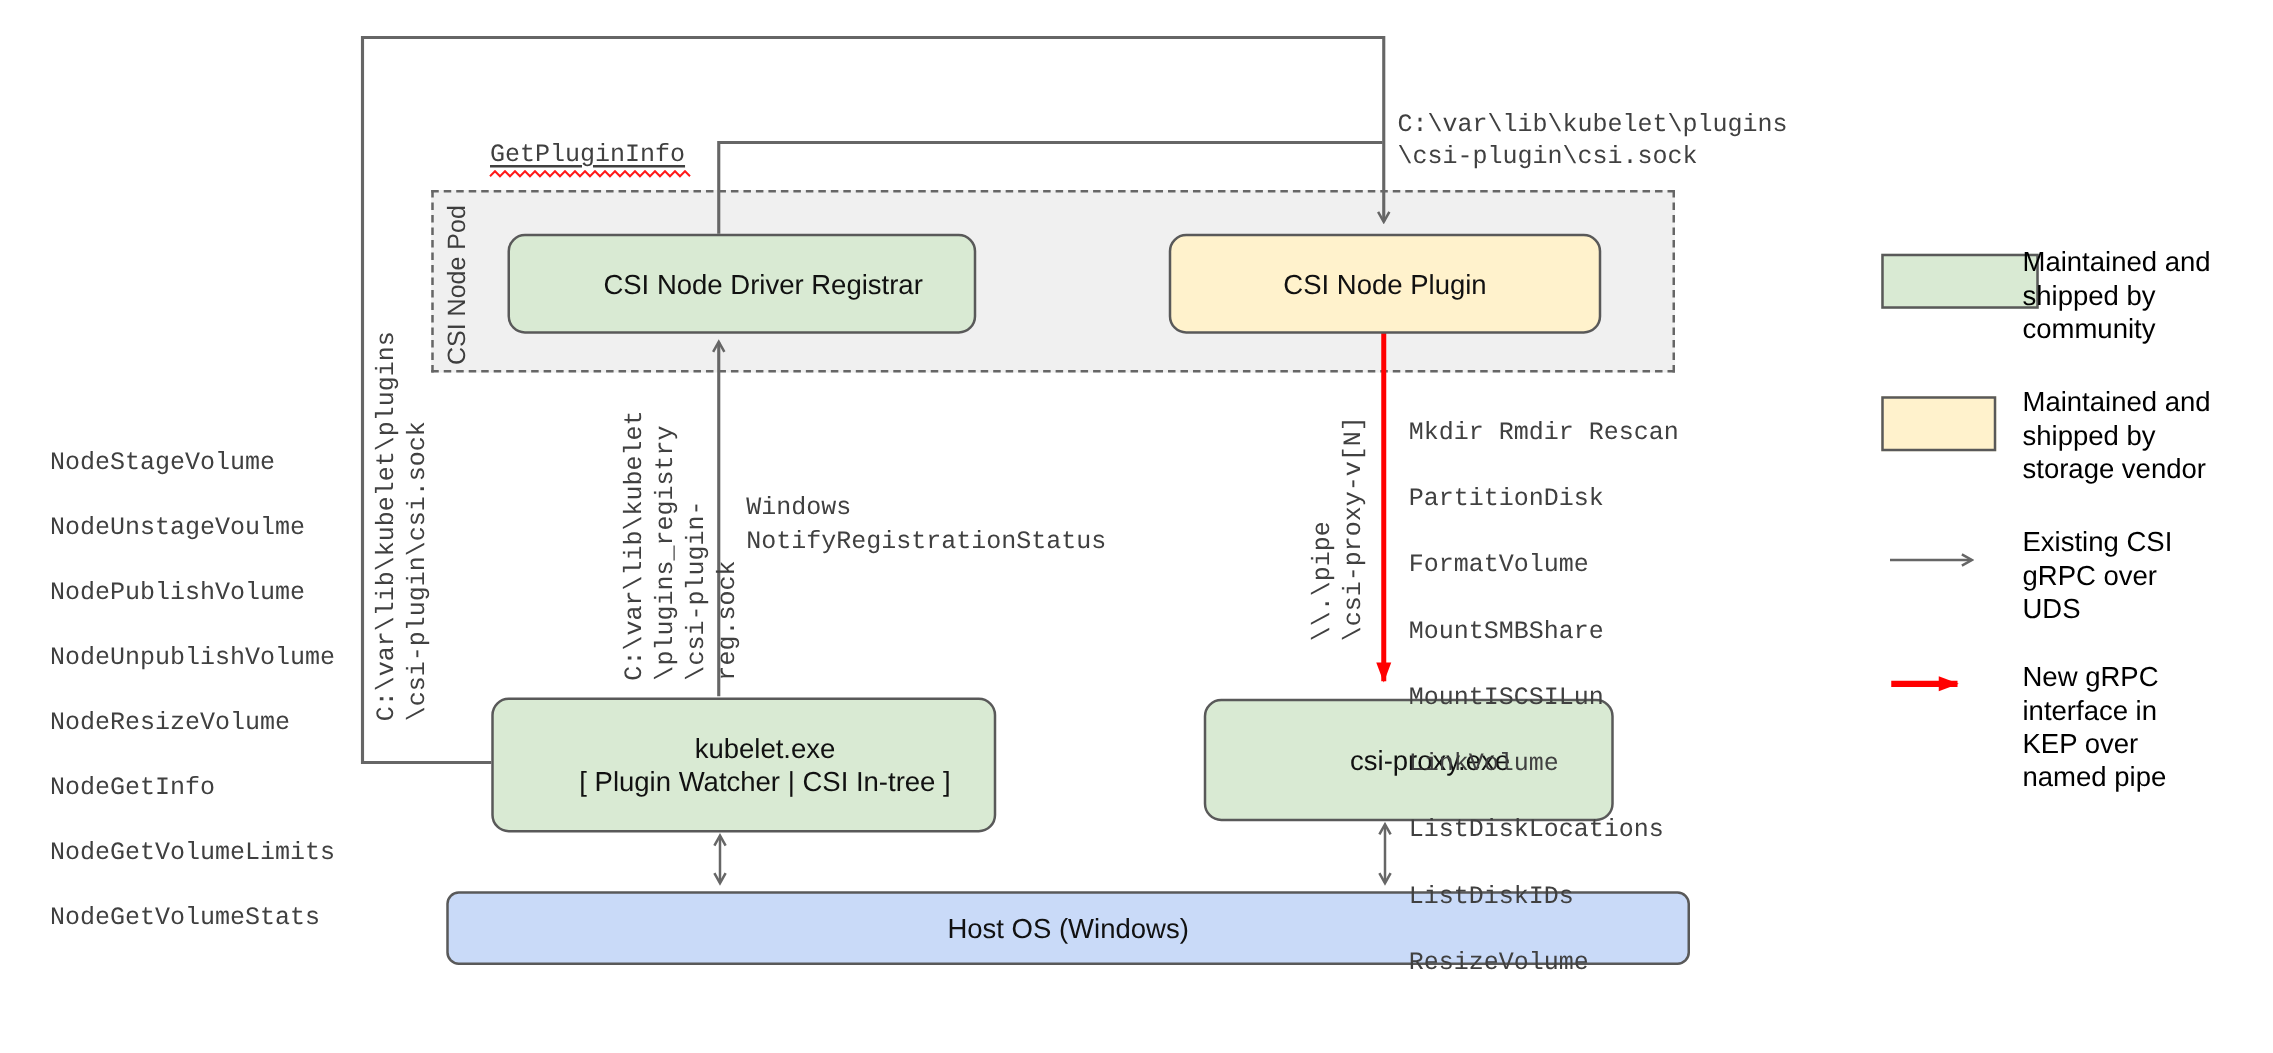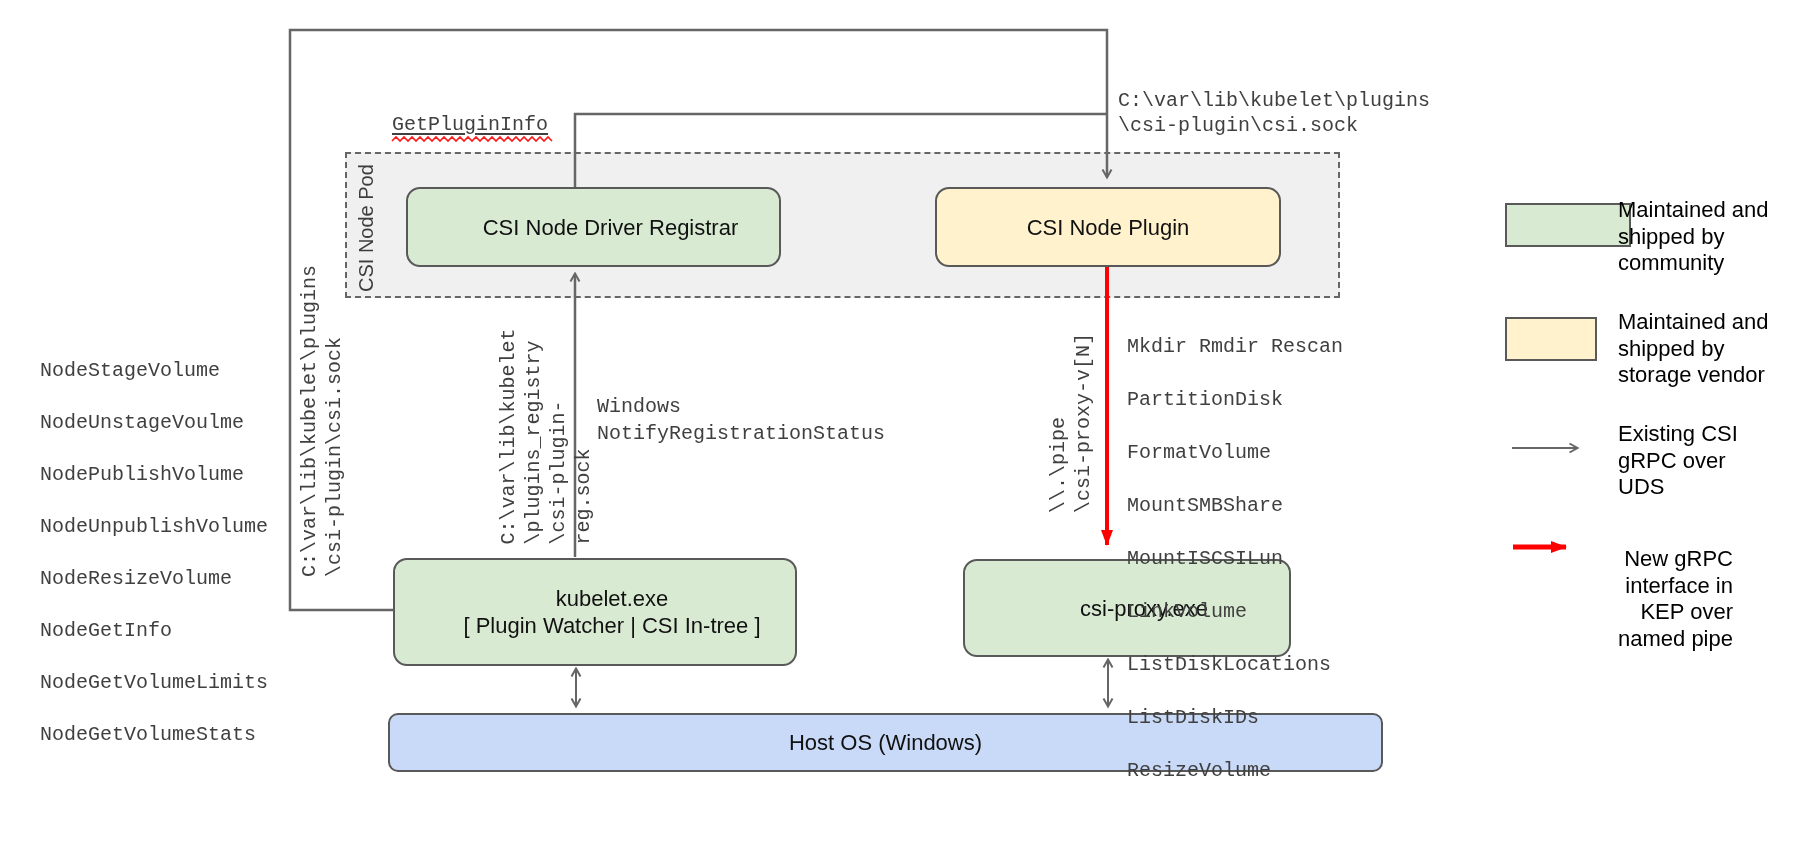--- a/index.html
+++ b/index.html
@@ -76,21 +76,21 @@
 
   <div class="node green" style="left:393px;top:558px;width:366px;height:104px;">
     <span>kubelet.exe
 [ Plugin Watcher | CSI In-tree ]</span>
   </div>
 
   <div class="node green" style="left:963px;top:559px;width:290px;height:94px;">
     <span>csi-proxy.exe</span>
   </div>
 
-  <div class="node blue" style="left:357px;top:713px;width:991px;height:55px;border-radius:10px;margin-left:31px;">
+  <div class="node blue" style="left:357px;top:713px;width:991px;height:55px;border-radius:10px;">
     <span>Host OS (Windows)</span>
   </div>
 
   <div class="mono underlined" style="left:392px;top:112px;">GetPluginInfo</div>
 
   <div class="mono" style="left:597px;top:394px;line-height:26.5px;">Windows
 NotifyRegistrationStatus</div>
 
   <div class="mono" style="left:1118px;top:88px;line-height:25px;">C:\var\lib\kubelet\plugins
 \csi-plugin\csi.sock</div>
@@ -135,18 +135,18 @@
 
   <div class="swatch yellow" style="left:1505px;top:317px;"></div>
   <div class="legendtext" style="top:309px;">Maintained and
 shipped by
 storage vendor</div>
 
   <div class="legendtext" style="top:421px;">Existing CSI
 gRPC over
 UDS</div>
 
-  <div class="legendtext" style="top:546px;text-align:right;">New gRPC
+  <div class="legendtext" style="top:529px;">New gRPC
 interface in
 KEP over
 named pipe</div>
 
 </div>
 
 </body></html>

